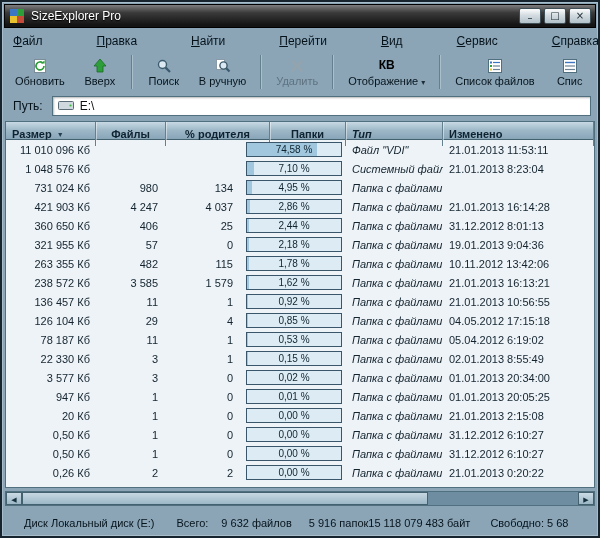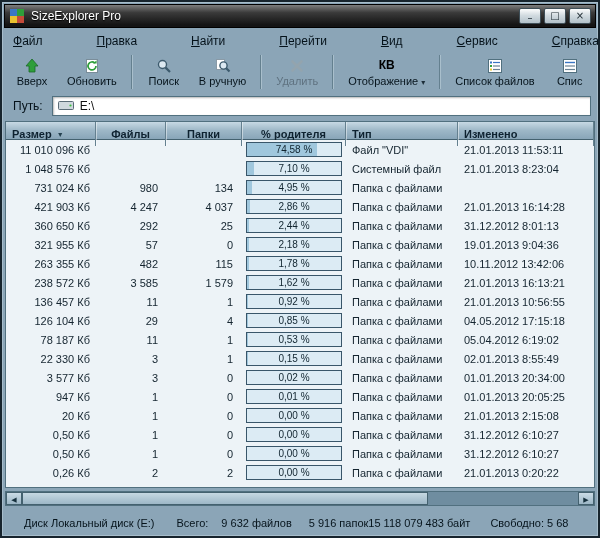--- a/index.html
+++ b/index.html
@@ -76,21 +76,21 @@
     border-right:1px solid #64808f; box-shadow:1px 0 0 rgba(255,255,255,.45);
     white-space:nowrap; overflow:hidden;
   }
   .sort { font-size:7px; margin-left:5px; color:#24404f; }
   .th.c-pct-h { justify-content:center; }
   .th.c-files-h, .th.c-folders-h { justify-content:center; }
   .c-size   { width:90px;  flex:none; }
   .c-files  { width:70px;  flex:none; }
   .c-folders{ width:76px;  flex:none; }
   .c-pct    { width:104px; flex:none; }
-  .c-type   { width:112px; flex:none; }
+  .c-type   { width:97px; flex:none;font-style:italic; }
   .c-mod    { flex:1; }
   .tbody { }
   .row { display:flex; height:19px; align-items:center; font-size:11px; color:#14242f; }
   .row .c-size    { text-align:right; padding-right:6px; }
   .row .c-files   { text-align:right; padding-right:8px; }
   .row .c-folders { text-align:right; padding-right:9px; }
   .row .c-pct  { padding:0 4px; }
   .pctbox {
     position:relative; height:15px; border:1px solid #39566a;
     background:#dcebf4; text-align:center; overflow:hidden;
@@ -154,34 +154,34 @@
     <span class="menu-item">Перейти</span>
     <span class="menu-item">Вид</span>
     <span class="menu-item">Сервис</span>
     <span class="menu-item">Справка</span>
   </div>
 
   <div class="toolbar">
     <div class="tbtn">
       <span class="ticon">
         <svg width="16" height="16" viewBox="0 0 16 16">
-            <path d="M8 1 L14 8 H11 V14 H5 V8 H2 Z" fill="#2e9e3a" stroke="#1b6b26" stroke-width="0.8"></path>
-          </svg>
-      </span>
-      <span class="tlabel">Вверх</span>
-    </div>
-    <div class="tbtn">
-      <span class="ticon">
-        <svg width="16" height="16" viewBox="0 0 16 16">
           <rect x="2.5" y="1.5" width="11" height="13" fill="#fff" stroke="#7a8d99"></rect>
           <path d="M12 8a4 4 0 1 1-1.2-2.9" fill="none" stroke="#2e9e3a" stroke-width="1.7"></path>
           <path d="M12.6 2.2 v3.4 h-3.4 z" fill="#2e9e3a"></path>
         </svg>
       </span>
       <span class="tlabel">Обновить</span>
+    </div>
+    <div class="tbtn">
+      <span class="ticon">
+        <svg width="16" height="16" viewBox="0 0 16 16">
+            <path d="M8 1 L14 8 H11 V14 H5 V8 H2 Z" fill="#2e9e3a" stroke="#1b6b26" stroke-width="0.8"></path>
+          </svg>
+      </span>
+      <span class="tlabel">Вверх</span>
     </div>
     <div class="tsep"></div>
     <div class="tbtn">
       <span class="ticon">
         <svg width="16" height="16" viewBox="0 0 16 16">
           <circle cx="6.5" cy="6.5" r="4" fill="#dce9f2" stroke="#3c5a6d" stroke-width="1.4"></circle>
           <line x1="9.6" y1="9.6" x2="14" y2="14" stroke="#3c5a6d" stroke-width="2.2"></line>
         </svg>
       </span>
       <span class="tlabel">Поиск</span>
@@ -253,25 +253,25 @@
 
   <div class="table">
     <div class="thead">
       <div class="th c-size">
         <span>Размер</span>
         <span class="sort">▼</span>
       </div>
       <div class="th c-files c-files-h">
           <span>Файлы</span>
         </div>
+      <div class="th c-pct c-pct-h">
+          <span>% родителя</span>
+        </div>
       <div class="th c-folders c-folders-h">
           <span>Папки</span>
-        </div>
-      <div class="th c-pct c-pct-h">
-          <span>% родителя</span>
         </div>
       <div class="th c-type">
           <span>Тип</span>
         </div>
       <div class="th c-mod">
           <span>Изменено</span>
         </div>
     </div>
     <div class="tbody">
         <div class="row">
@@ -308,21 +308,21 @@
           <div class="c-files">4 247</div>
           <div class="c-folders">4 037</div>
           <div class="c-pct">
             <div class="pctbox"><div class="pctfill" style="width: 2.86%;"></div><span class="pctlabel">2,86 %</span></div>
           </div>
           <div class="c-type">Папка с файлами</div>
           <div class="c-mod">21.01.2013 16:14:28</div>
         </div>
         <div class="row">
           <div class="c-size">360 650 Кб</div>
-          <div class="c-files">292</div>
+          <div class="c-files">406</div>
           <div class="c-folders">25</div>
           <div class="c-pct">
             <div class="pctbox"><div class="pctfill" style="width: 2.44%;"></div><span class="pctlabel">2,44 %</span></div>
           </div>
           <div class="c-type">Папка с файлами</div>
           <div class="c-mod">31.12.2012 8:01:13</div>
         </div>
         <div class="row">
           <div class="c-size">321 955 Кб</div>
           <div class="c-files">57</div>

